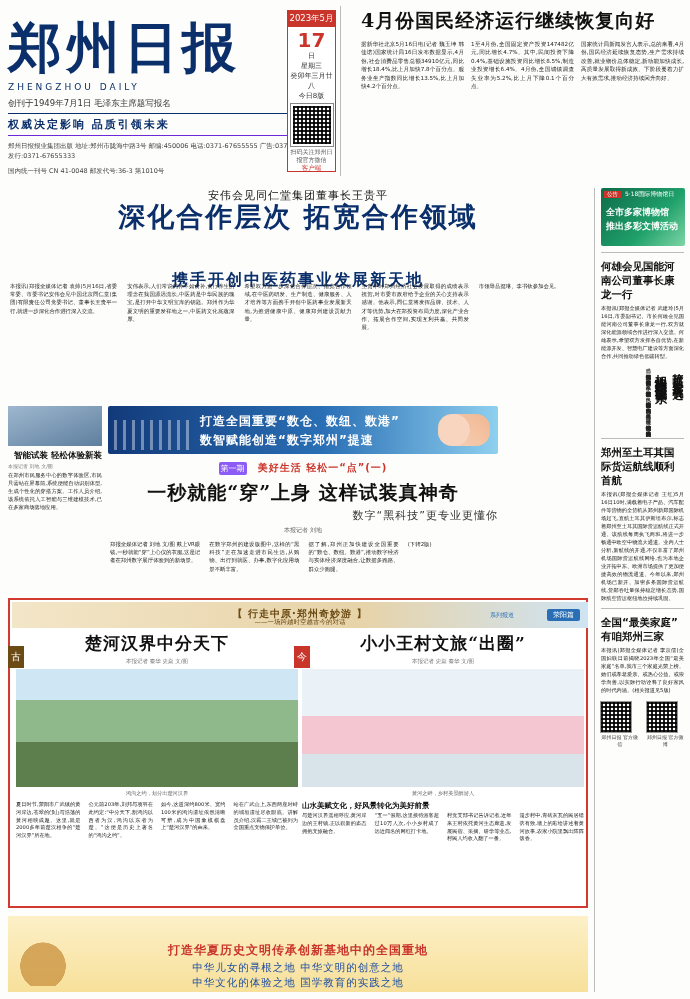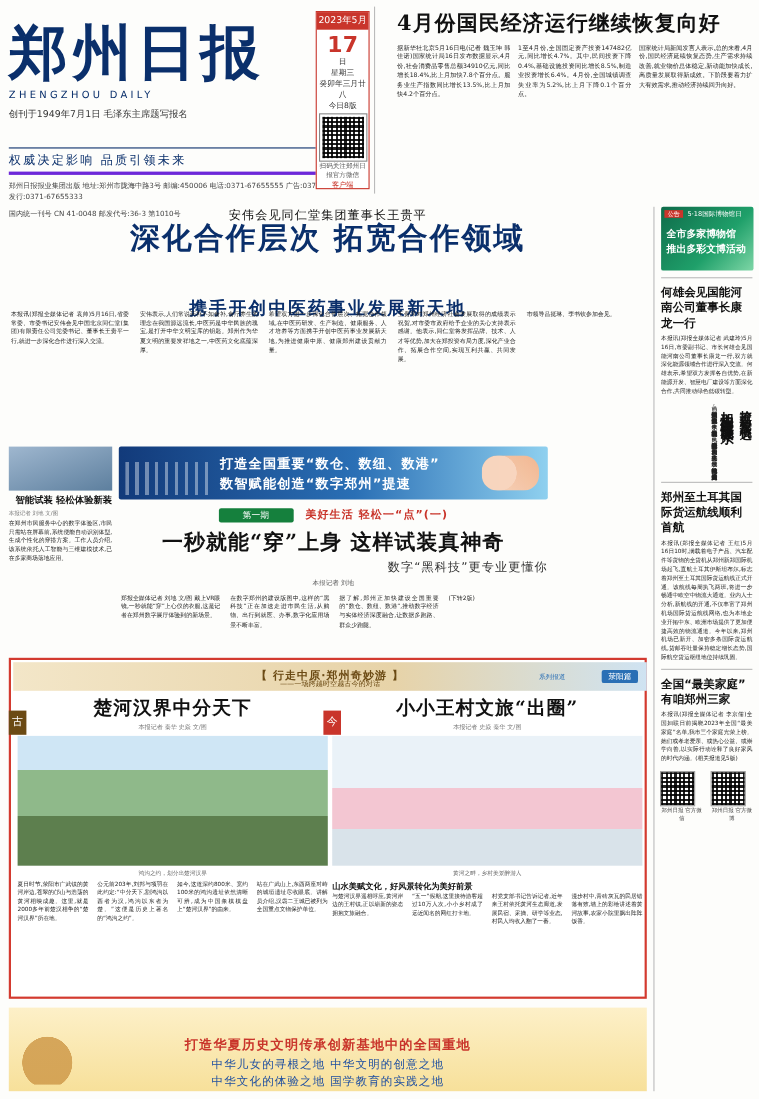--- a/index.html
+++ b/index.html
@@ -13,22 +13,22 @@
   
   .masthead{position:absolute;left:8px;top:6px;width:322px;height:170px;}
   .mast-title{
     font-family:"DejaVu Serif","Liberation Serif",serif;
     font-weight:700;color:#0a2f6b;font-size:54px;letter-spacing:4px;
     line-height:62px;margin-top:10px;white-space:nowrap;
   }
   .mast-pinyin{font-size:9px;color:#0a2f6b;letter-spacing:3px;margin-top:4px;}
   .mast-sub{font-size:8.5px;color:#333;margin-top:6px;}
   .mast-slogan{
-    margin-top:24px;border-top:1px solid #0a2f6b;border-bottom:3px solid #6d28d9;
-    padding:3px 0;font-size:11px;color:#0a2f6b;letter-spacing:2px;font-weight:400;
+    margin-top:3px;border-top:1px solid #0a2f6b;border-bottom:1px solid #6d28d9;
+    padding:3px 0;font-size:11px;color:#0a2f6b;letter-spacing:2px;font-weight:700;
   }
   .mast-foot{font-size:6.5px;color:#444;margin-top:5px;line-height:10px;}
 
   
   .datebox{position:absolute;left:287px;top:10px;width:47px;height:160px;
     border:1px solid #c9352b;background:#fff;text-align:center;}
   .date-y{background:#c9352b;color:#fff;font-size:8.5px;padding:2px 0;}
   .date-d{font-size:20px;font-weight:700;color:#c9352b;line-height:22px;padding-top:2px;}
   .date-x{font-size:7px;color:#333;line-height:10px;}
   .qr{width:38px;height:38px;margin:3px auto 2px;background:
@@ -66,22 +66,22 @@
   .promo .t1{position:absolute;left:92px;top:7px;font-size:12px;font-weight:700;letter-spacing:1px;}
   .promo .t2{position:absolute;left:92px;top:26px;font-size:12px;font-weight:700;letter-spacing:1px;}
   .promo .city{position:absolute;left:6px;top:14px;width:80px;height:30px;
      background:repeating-linear-gradient(90deg,rgba(255,255,255,.5) 0 3px,transparent 3px 9px);
      opacity:.8;}
   .promo .hand{position:absolute;right:8px;top:8px;width:52px;height:32px;
      background:radial-gradient(circle at 30% 50%,#ffd7bd 0 40%,transparent 41%),
                 linear-gradient(45deg,#ffd7bd,#f7b68c);border-radius:14px;opacity:.95;}
 
   .promo2{position:absolute;left:108px;top:456px;width:390px;height:18px;text-align:center;}
-  .promo2 .tag{display:inline-block;background:#15803d;color:#fff;font-size:8px;
-     padding:1px 22px;border-radius:2px;margin-right:6px;}
+  .promo2 .tag{display:inline-block;background:#8b5cf6;color:#fff;font-size:8px;
+     padding:1px 2px;border-radius:2px;margin-right:6px;}
   .promo2 .txt{font-size:10px;color:#c9352b;font-weight:700;letter-spacing:1px;}
 
   .promohead{position:absolute;left:108px;top:480px;width:390px;text-align:center;
      font-family:"DejaVu Serif","Liberation Serif",serif;font-size:19px;font-weight:700;
      color:#111;letter-spacing:1px;}
   .promosub{position:absolute;left:108px;top:508px;width:390px;text-align:right;
      font-size:11px;color:#333;letter-spacing:1px;}
   .promoby{position:absolute;left:108px;top:526px;width:390px;text-align:center;
      font-size:6px;color:#666;}
   .promobody{position:absolute;left:110px;top:540px;width:388px;height:52px;display:flex;gap:9px;}

